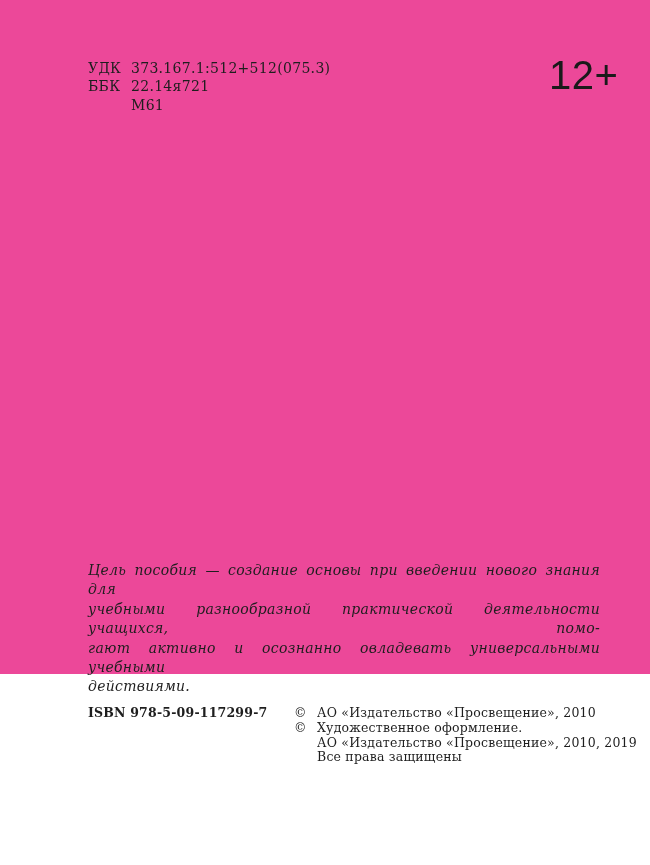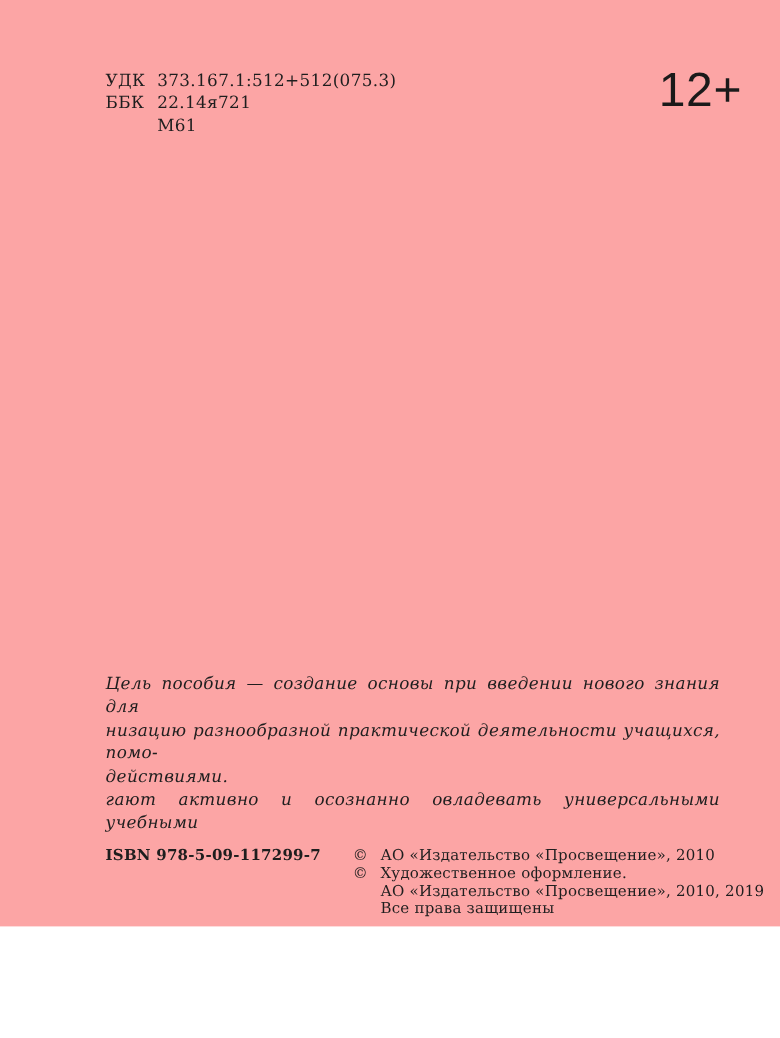--- a/index.html
+++ b/index.html
@@ -5,22 +5,22 @@
   html, body { margin: 0; padding: 0; }
   body {
     width: 650px; height: 865px;
     background: #ffffff;
     font-family: "DejaVu Serif", serif;
     color: #1e1e1e;
     overflow: hidden;
   }
   .page {
     position: relative;
-    width: 650px; height: 772px;
-    background: #fca5a5;
+    width: 650px; height: 674px;
+    background: #ec4899;
   }
 
   
   .meta-block {
     position: absolute;
     left: 88px; top: 59px;
     font-size: 14px;
     line-height: 18.3px;
     letter-spacing: 0.3px;
   }
@@ -94,23 +94,23 @@
     <div class="meta-row">
       <span class="meta-label"></span>
       <span class="meta-value">М61</span>
     </div>
   </div>
 
   <div class="age-rating">12+</div>
 
   <div class="annotation">
     <div class="annotation-line just">Цель пособия — создание основы при введении нового знания для</div>
-    <div class="annotation-line just">низацию разнообразной практической деятельности учащихся, помо-</div>
+    <div class="annotation-line just">учебными разнообразной практической деятельности учащихся, помо-</div>
+    <div class="annotation-line just">гают активно и осознанно овладевать универсальными учебными</div>
     <div class="annotation-line last">действиями.</div>
-    <div class="annotation-line just">гают активно и осознанно овладевать универсальными учебными</div>
   </div>
 
   <div class="isbn-col">
     <div>ISBN 978-5-09-117299-7</div>
   </div>
 
   <div class="copyright-col">
     <div class="copyright-line">
       <span class="c-mark">©</span>
       <span class="c-text">АО «Издательство «Просвещение», 2010</span>

